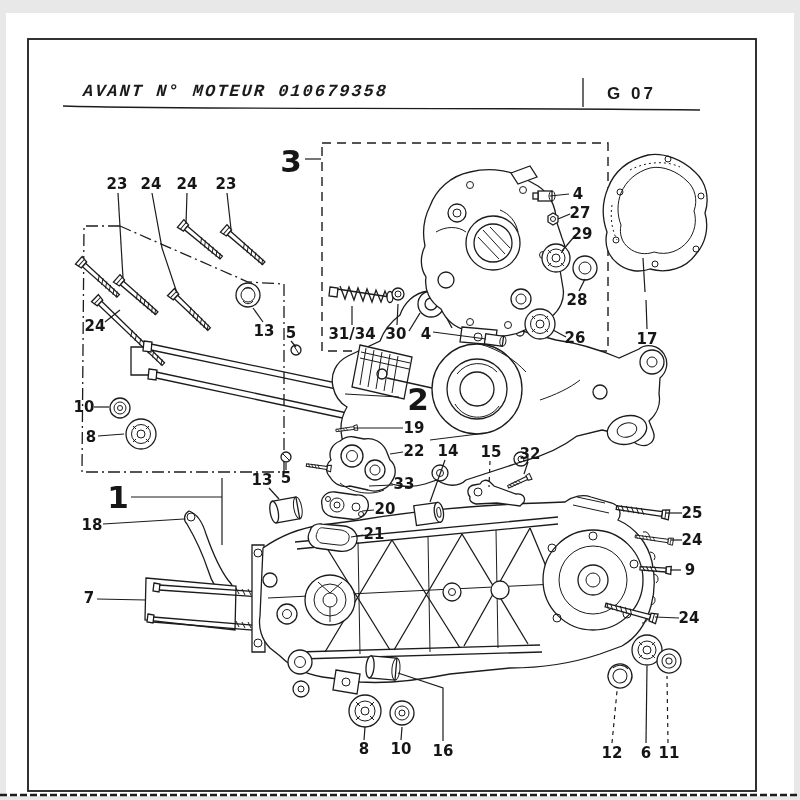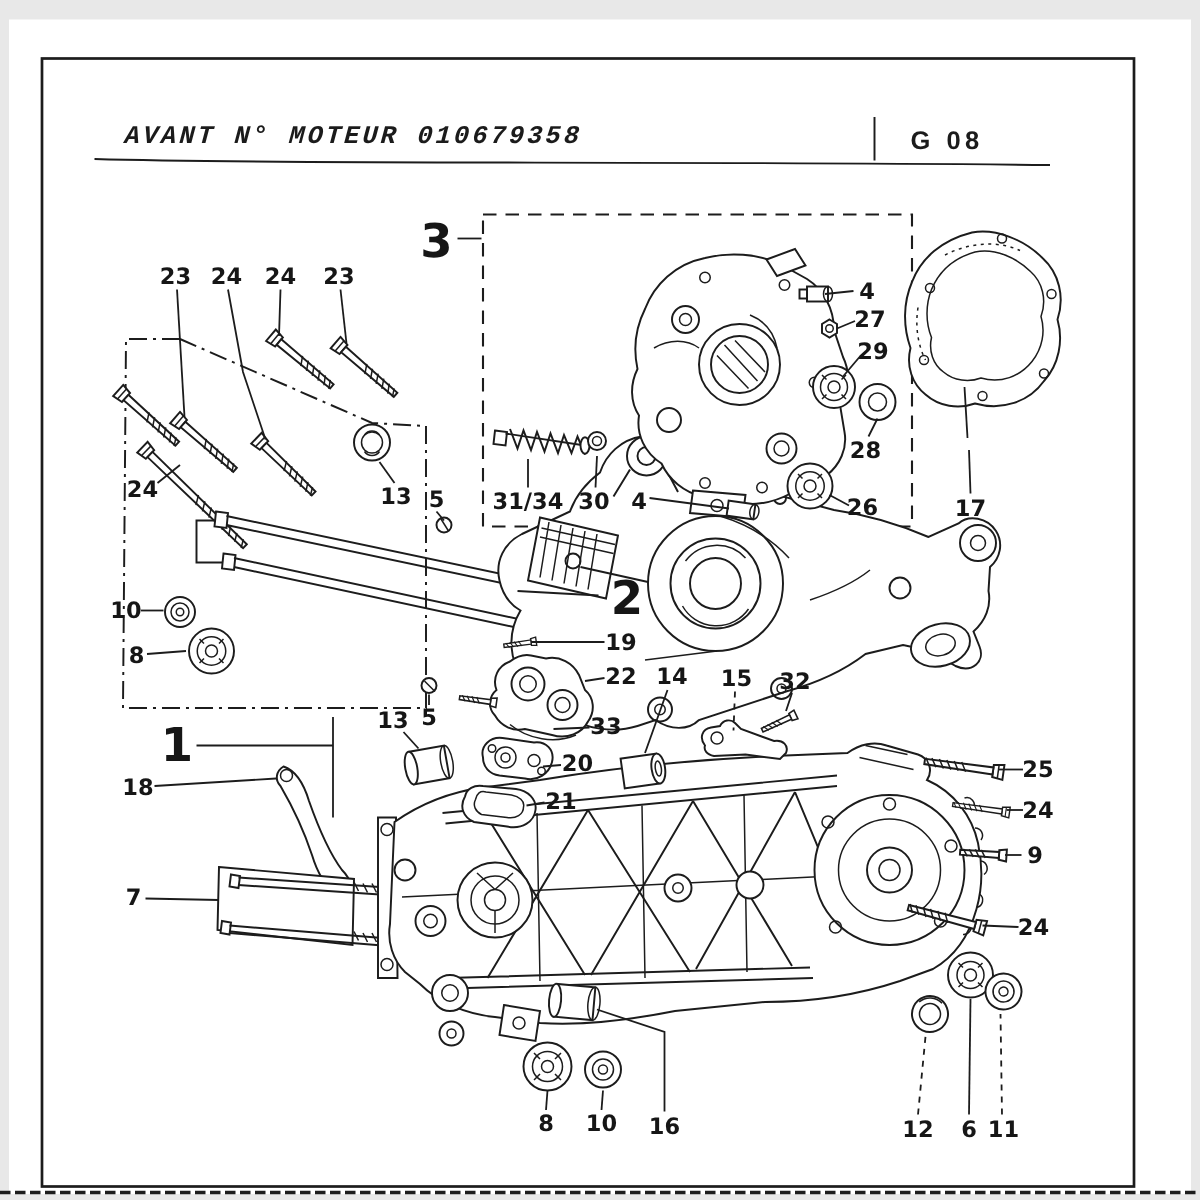--- a/index.html
+++ b/index.html
@@ -38,21 +38,21 @@
   }
   .plabel.big{font-size:31px;}
   .boxdash{fill:none;stroke:#1c1c1c;stroke-width:1.4;stroke-dasharray:9,6;}
   .boxdashdot{fill:none;stroke:#1c1c1c;stroke-width:1.3;stroke-dasharray:12,4,2,4;}
 </style>
 </head>
 <body>
 
 <div class="page"></div>
 <div class="hdr-title">AVANT N° MOTEUR 010679358</div>
-<div class="hdr-code">G 08</div>
+<div class="hdr-code">G 07</div>
 
 <svg id="diagram" width="800" height="800" viewBox="0 0 800 800">
 
   <defs>
     <g id="boltM">
       <path class="w" d="M-7,-5 L0,-4 L0,4 L-7,5 Z"></path>
       <path class="thin" d="M-3.5,-4.6 L-3.5,4.6"></path>
       <path class="w" d="M0,-2.4 L46,-1.8 L46,1.8 L0,2.4 Z"></path>
       <path class="thin" d="M18,-3 l3.5,6 M23,-3 l3.5,6 M28,-3 l3.5,6 M33,-3 l3.5,6 M38,-2.8 l3.5,5.6 M42.5,-2.6 l3,5.2"></path>
     </g>

